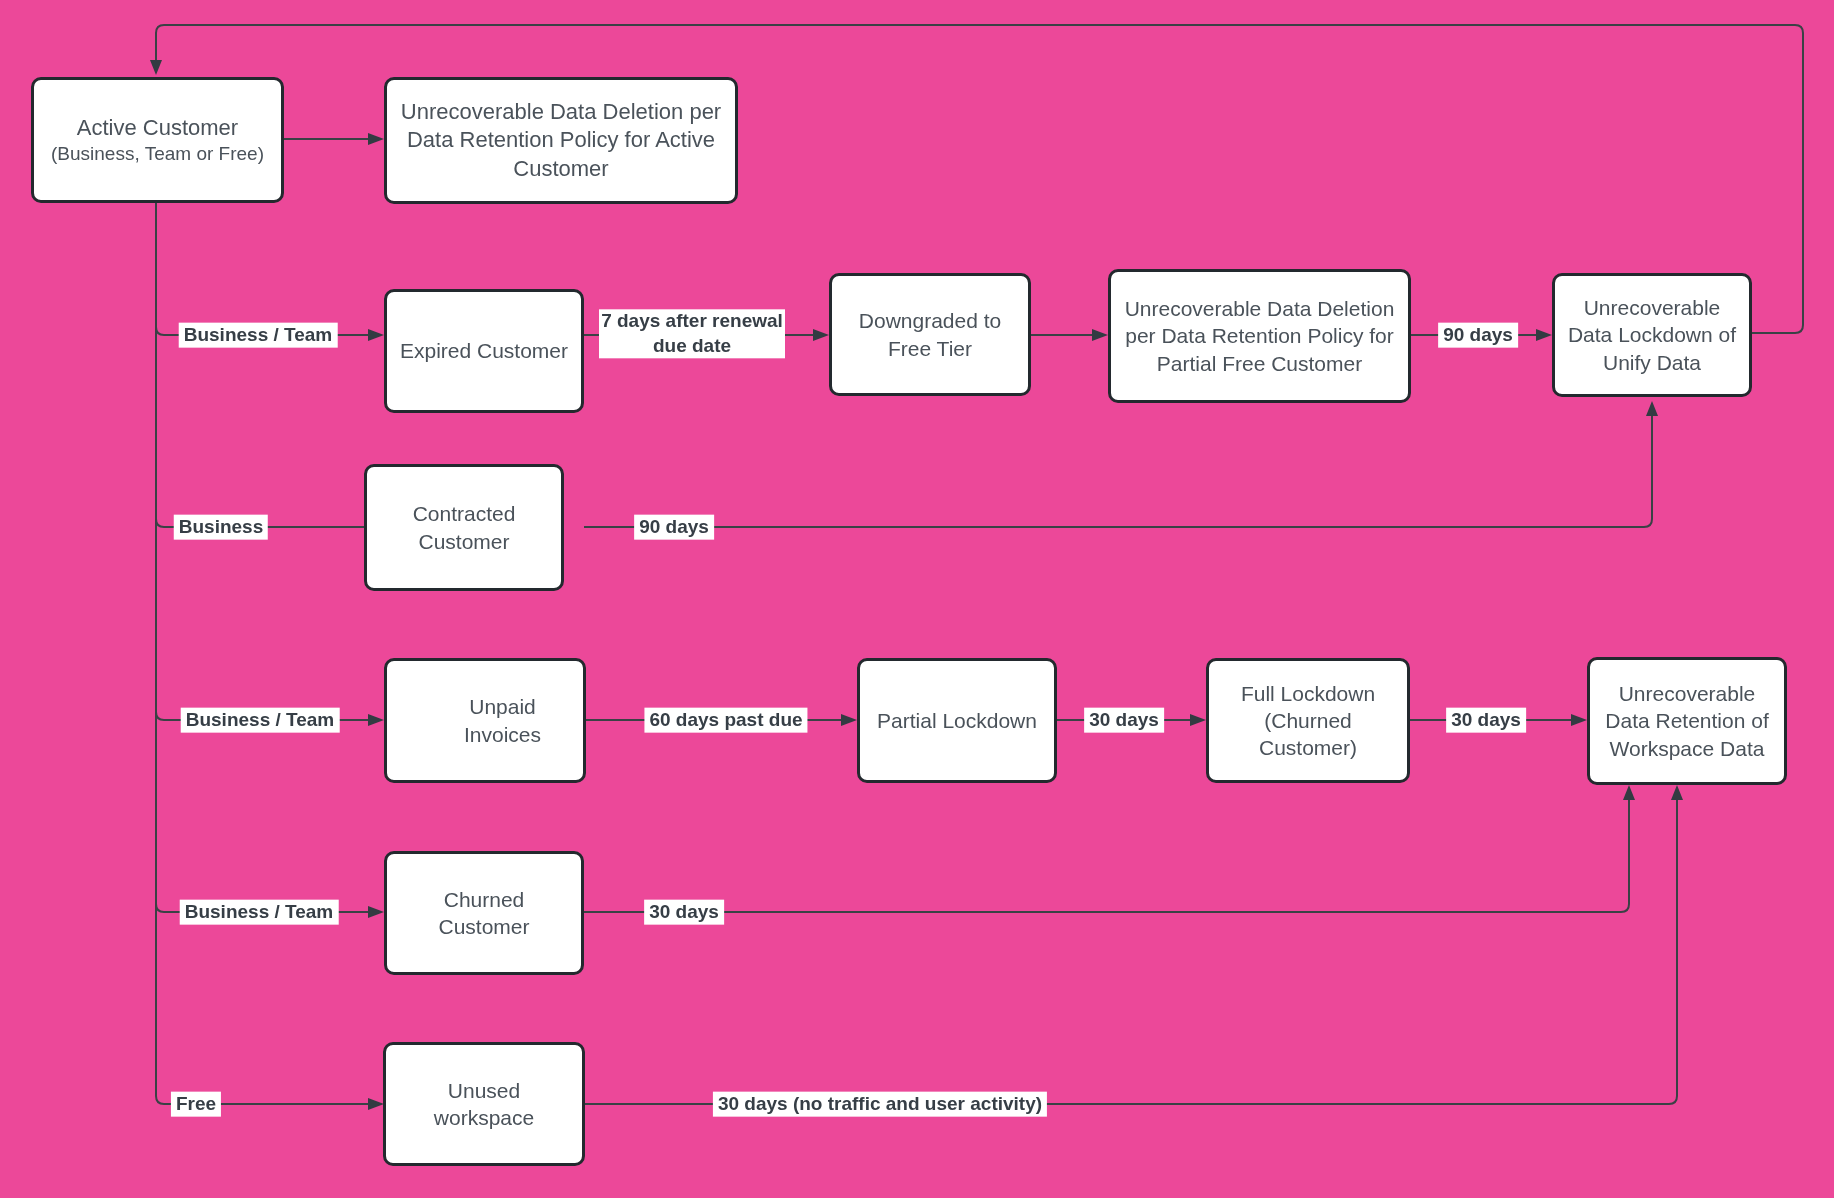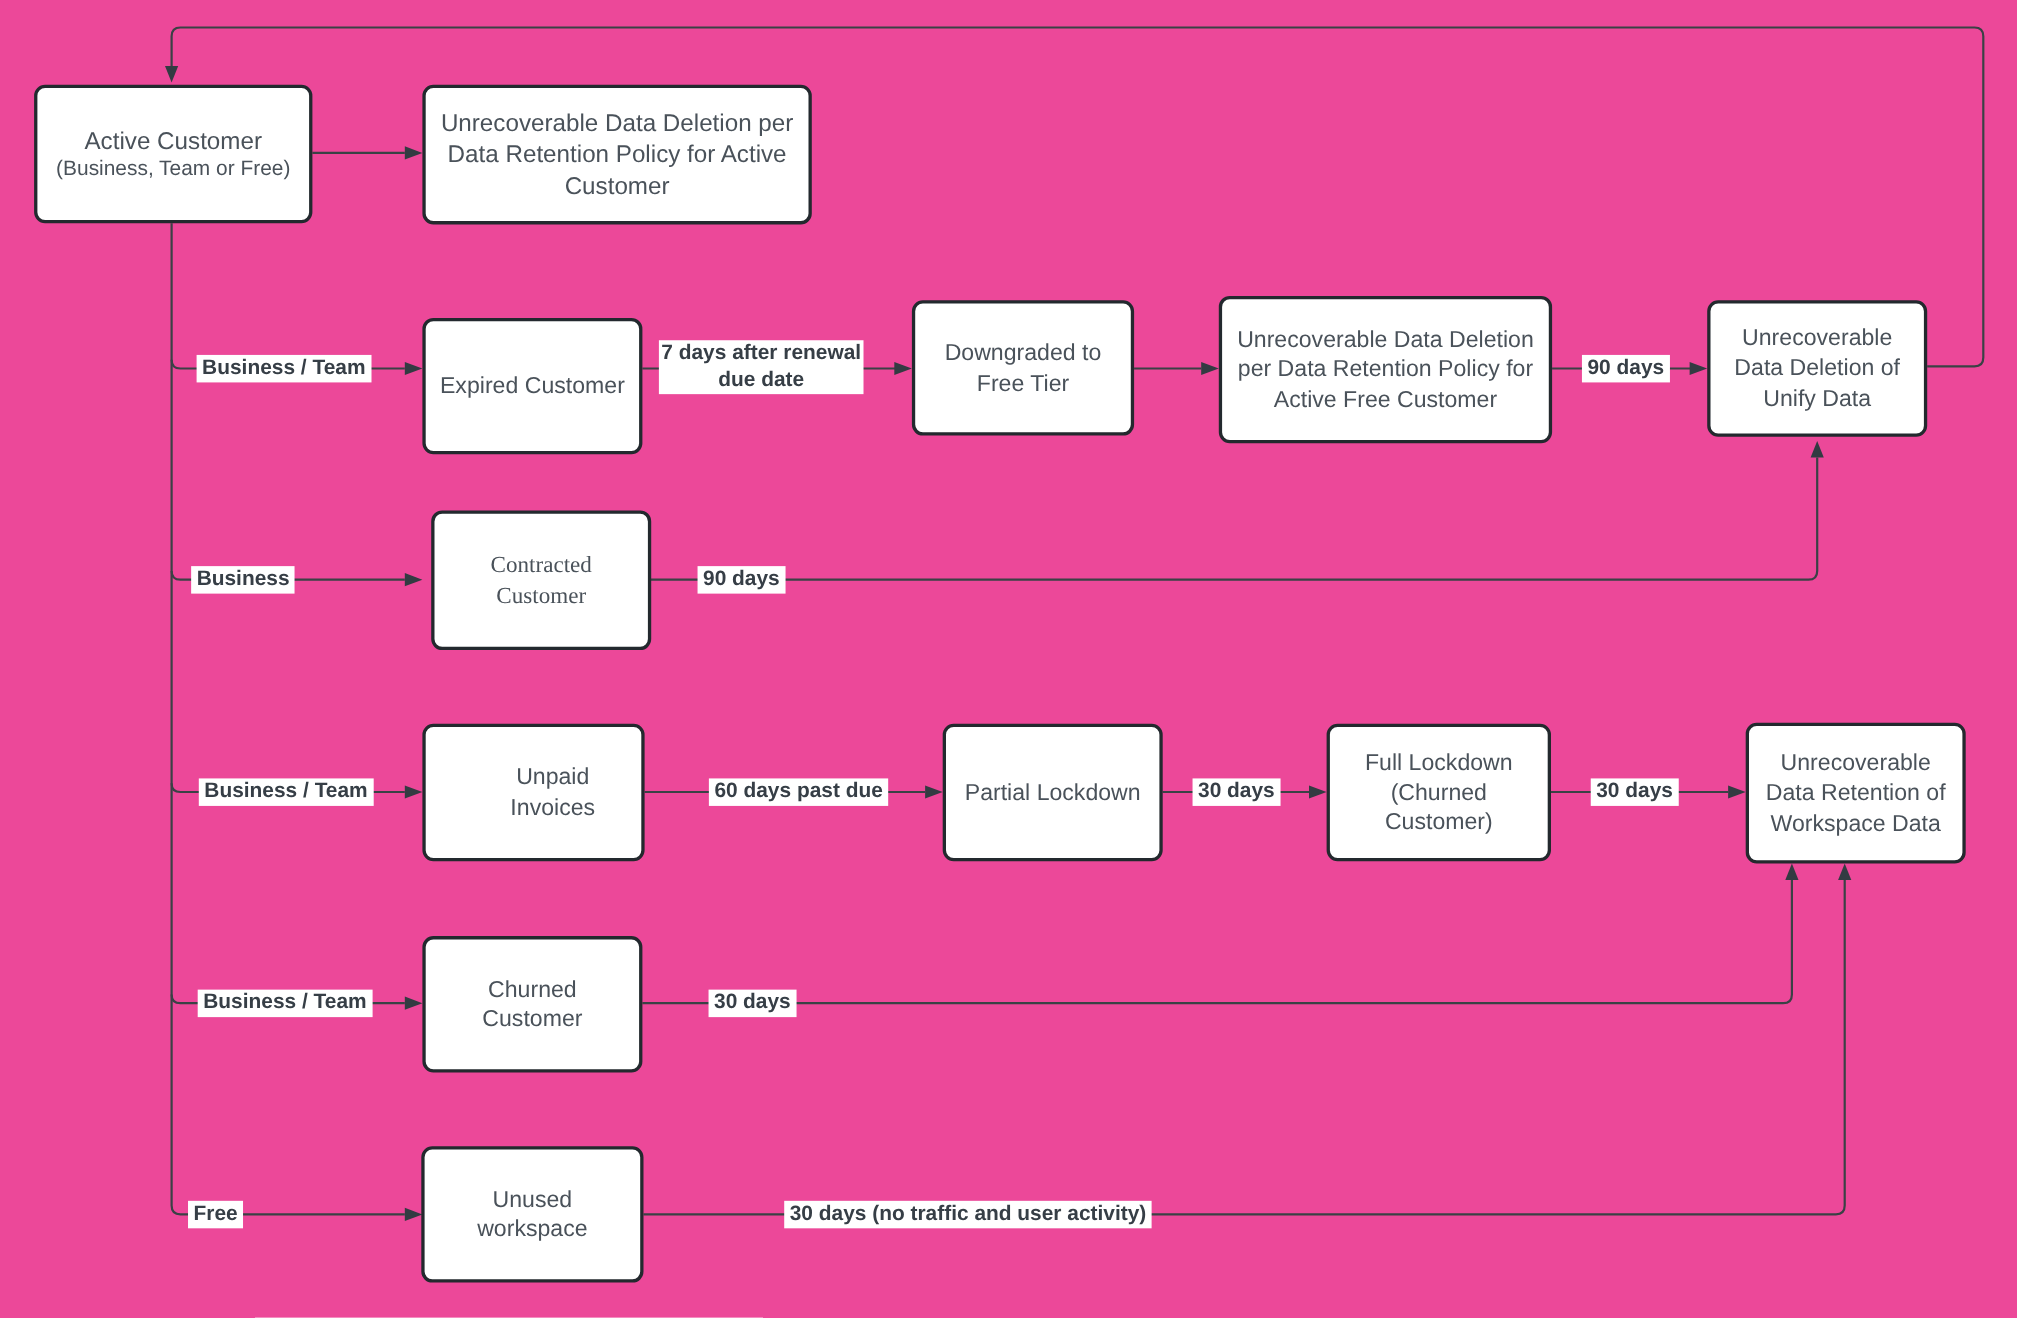--- a/index.html
+++ b/index.html
@@ -105,28 +105,28 @@
 
   <div class="node" style="left:384px; top:273px; width:200px; height:124px;margin-top:16px;">
     <span>Expired Customer</span>
   </div>
 
   <div class="node" style="left:829px; top:273px; width:202px; height:123px;">
     <span>Downgraded to Free Tier</span>
   </div>
 
   <div class="node" style="left:1108px; top:269px; width:303px; height:134px;">
-    <span>Unrecoverable Data Deletion per Data Retention Policy for Active Free Customer</span>
+    <span>Unrecoverable Data Deletion per Data Retention Policy for Partial Free Customer</span>
   </div>
 
   <div class="node" style="left:1552px; top:273px; width:200px; height:124px;">
-    <span>Unrecoverable Data Deletion of Unify Data</span>
+    <span>Unrecoverable Data Lockdown of Unify Data</span>
   </div>
 
-  <div class="node" style="left:392px; top:464px; width:200px; height:127px;font-family:Liberation Serif, serif;">
+  <div class="node" style="left:364px; top:464px; width:200px; height:127px;">
     <span>Contracted Customer</span>
   </div>
 
   <div class="node" style="left:384px; top:658px; width:202px; height:125px;padding-left:45px;">
     <span>Unpaid Invoices</span>
   </div>
 
   <div class="node" style="left:1206px; top:658px; width:204px; height:125px;">
     <span>Full Lockdown (Churned Customer)</span>
   </div>

